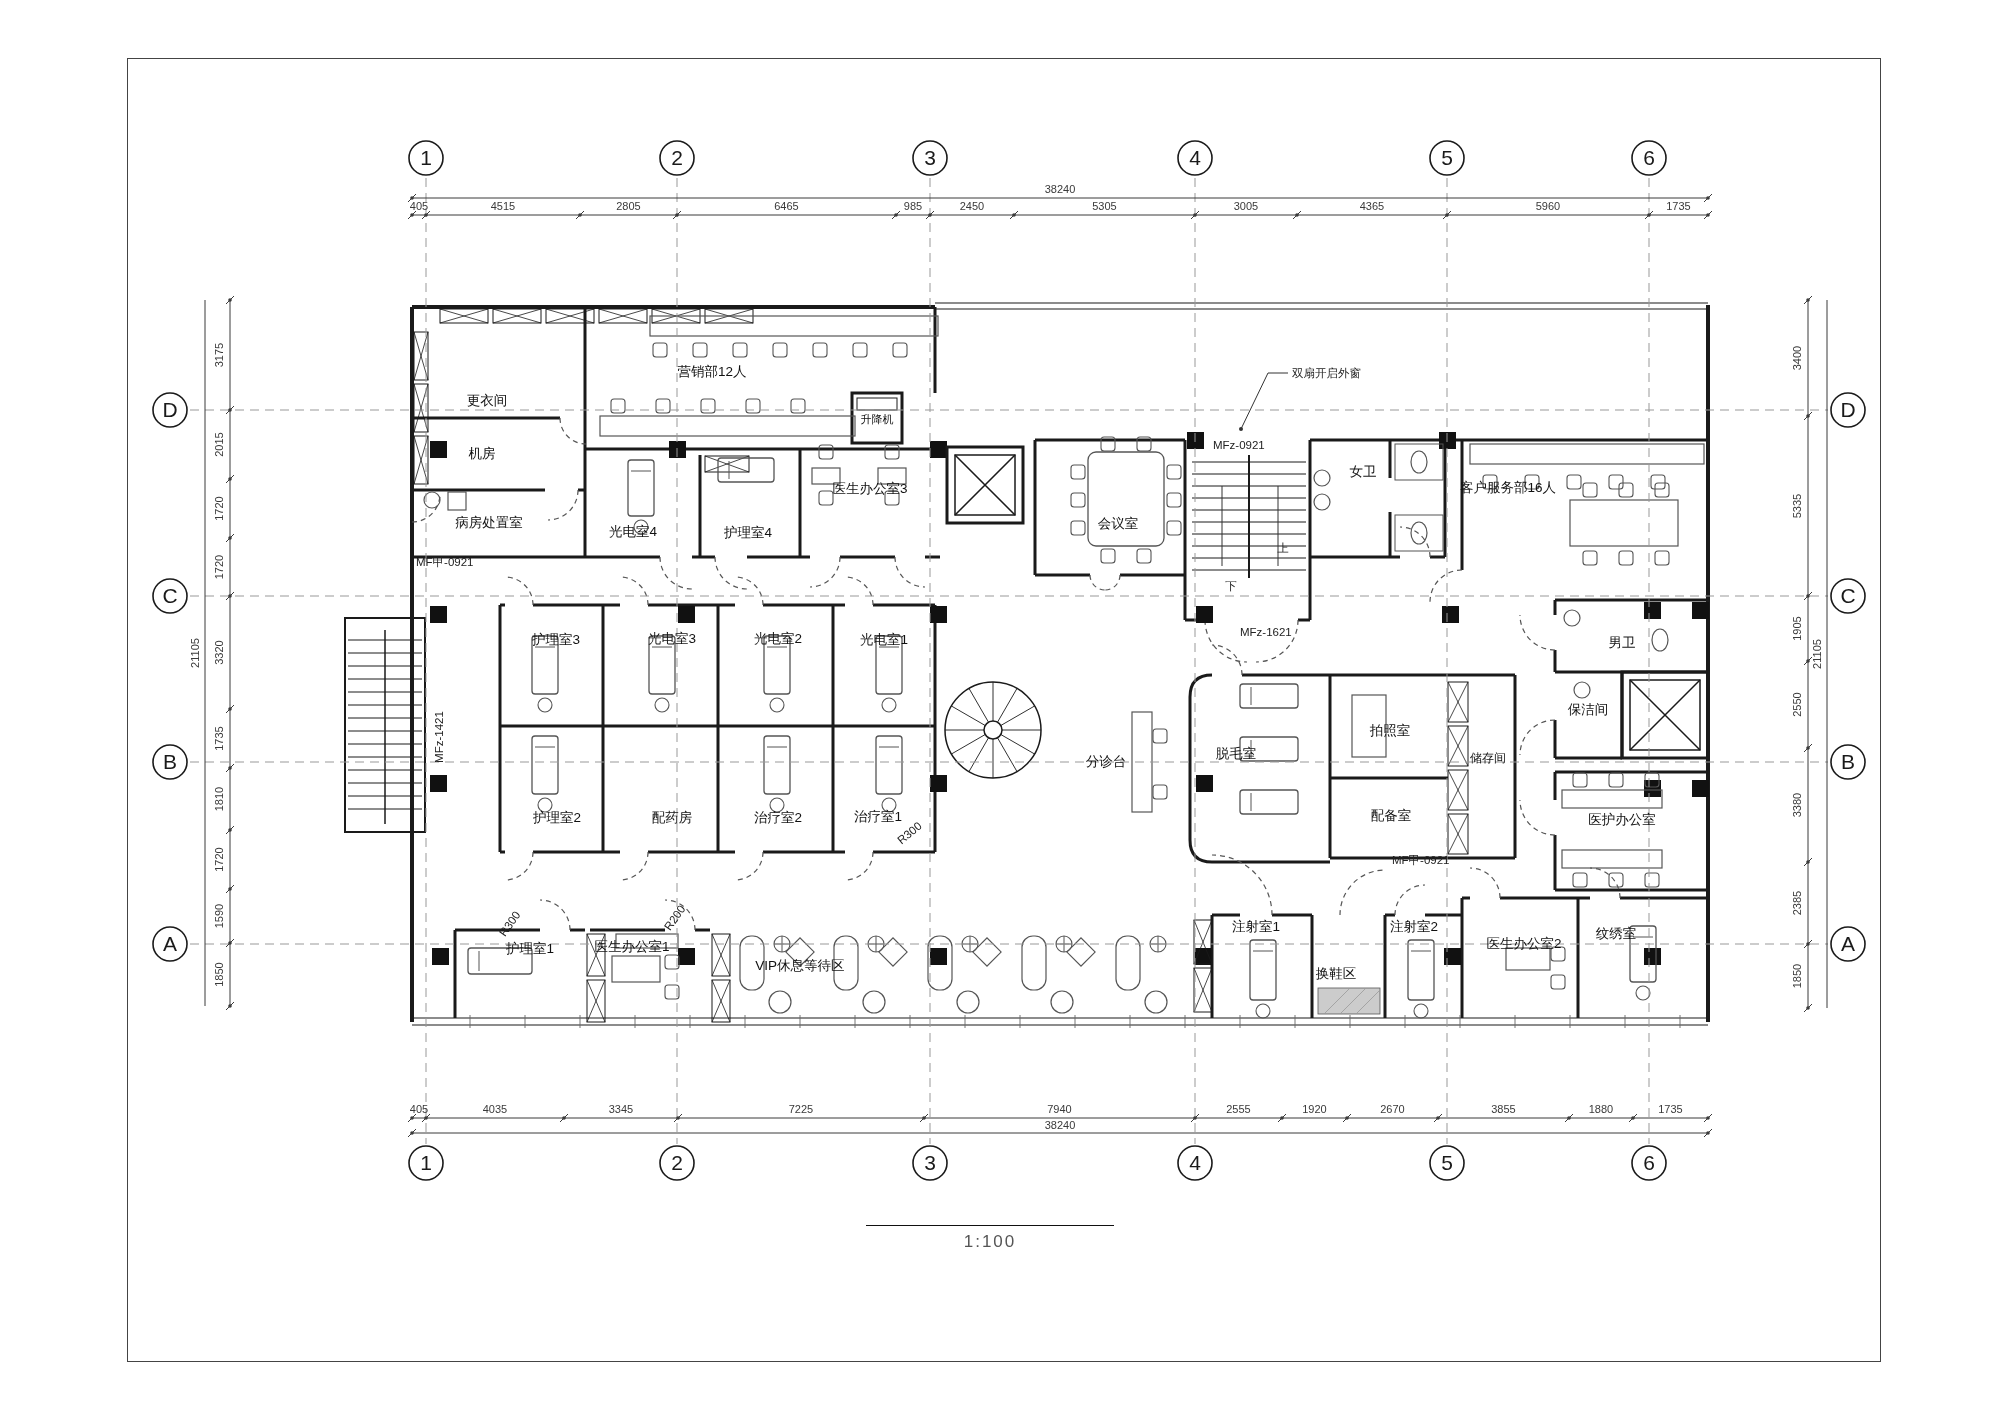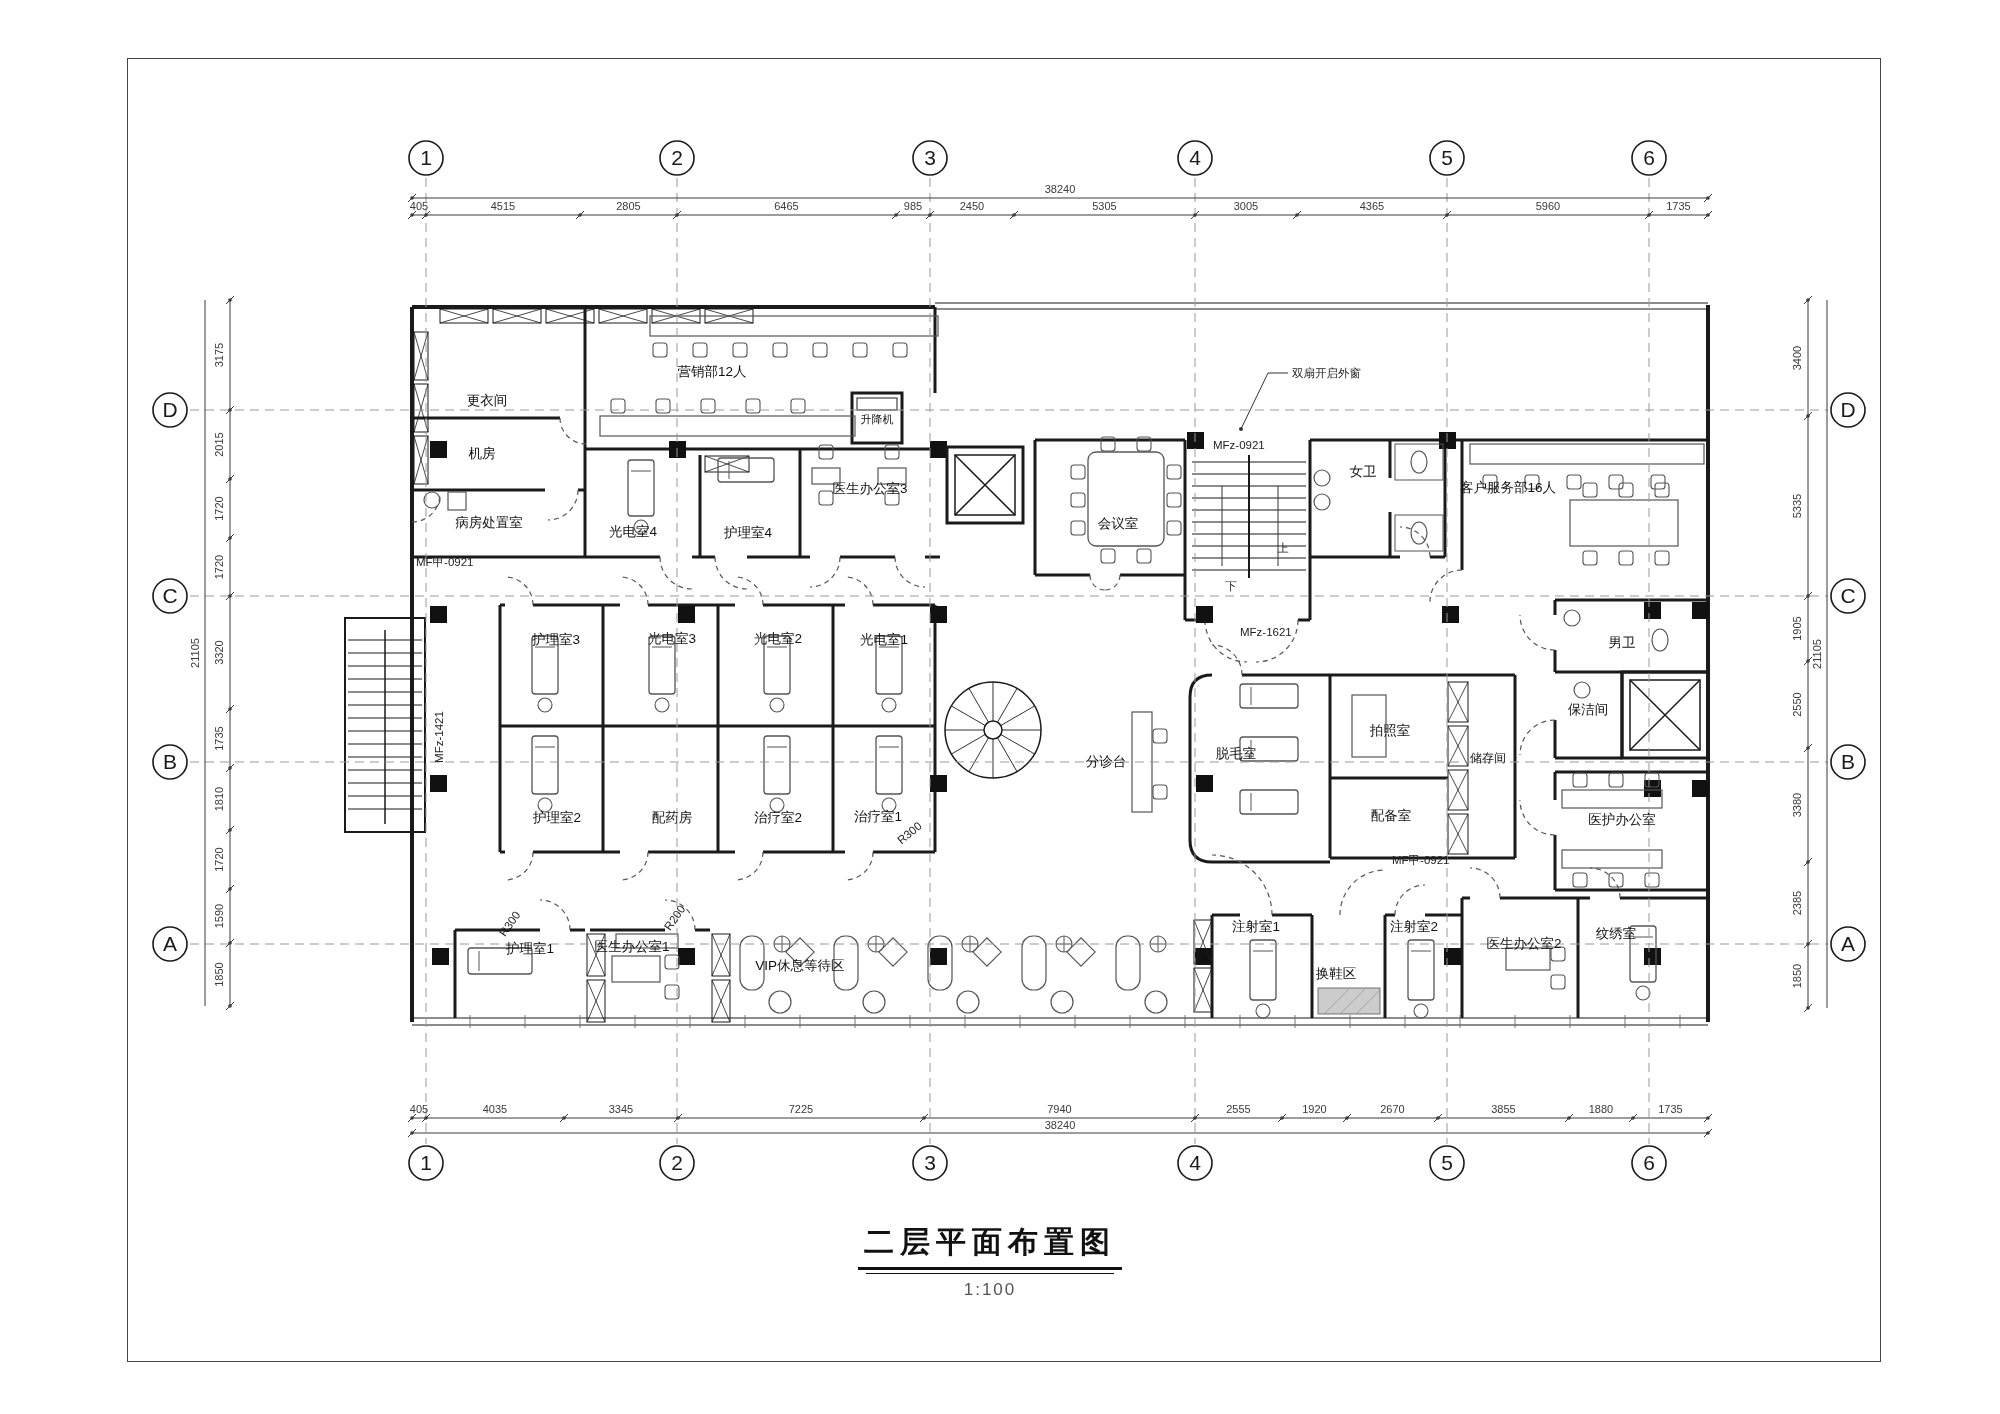--- a/index.html
+++ b/index.html
@@ -605,16 +605,15 @@
         <text x="513" y="926" font-size="11.5" fill="#222" text-anchor="middle" font-family="&quot;Liberation Sans&quot;,sans-serif" transform="rotate(-55 513 926)">R300</text>
         <text x="678" y="920" font-size="11.5" fill="#222" text-anchor="middle" font-family="&quot;Liberation Sans&quot;,sans-serif" transform="rotate(-55 678 920)">R200</text>
         <text x="912" y="836" font-size="11.5" fill="#222" text-anchor="middle" font-family="&quot;Liberation Sans&quot;,sans-serif" transform="rotate(-40 912 836)">R300</text>
         <text x="1231" y="590" font-size="11.5" fill="#222" text-anchor="middle" font-family="&quot;Liberation Sans&quot;,sans-serif">下</text>
         <text x="1283" y="552" font-size="11.5" fill="#222" text-anchor="middle" font-family="&quot;Liberation Sans&quot;,sans-serif">上</text>
       </g>
     </svg>
 </div>
 
 <div class="title-block">
-  <h1>二层平面布置图</h1>
   <div class="title-underline2"></div>
   <div class="scale-label">1:100</div>
 </div>
 
 </body></html>

